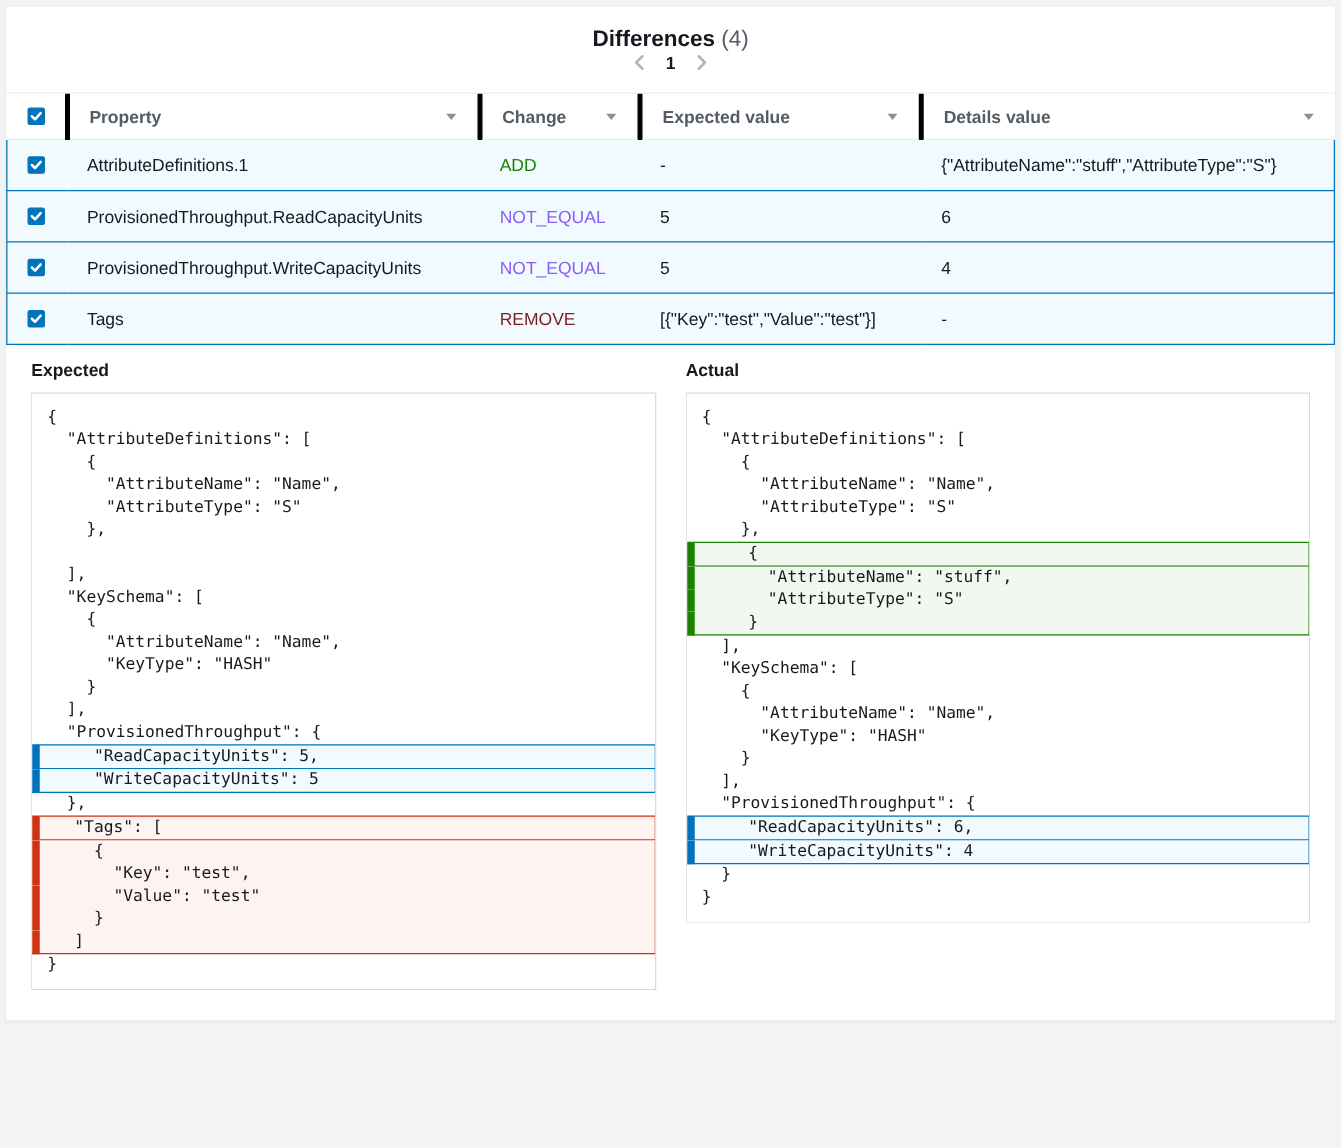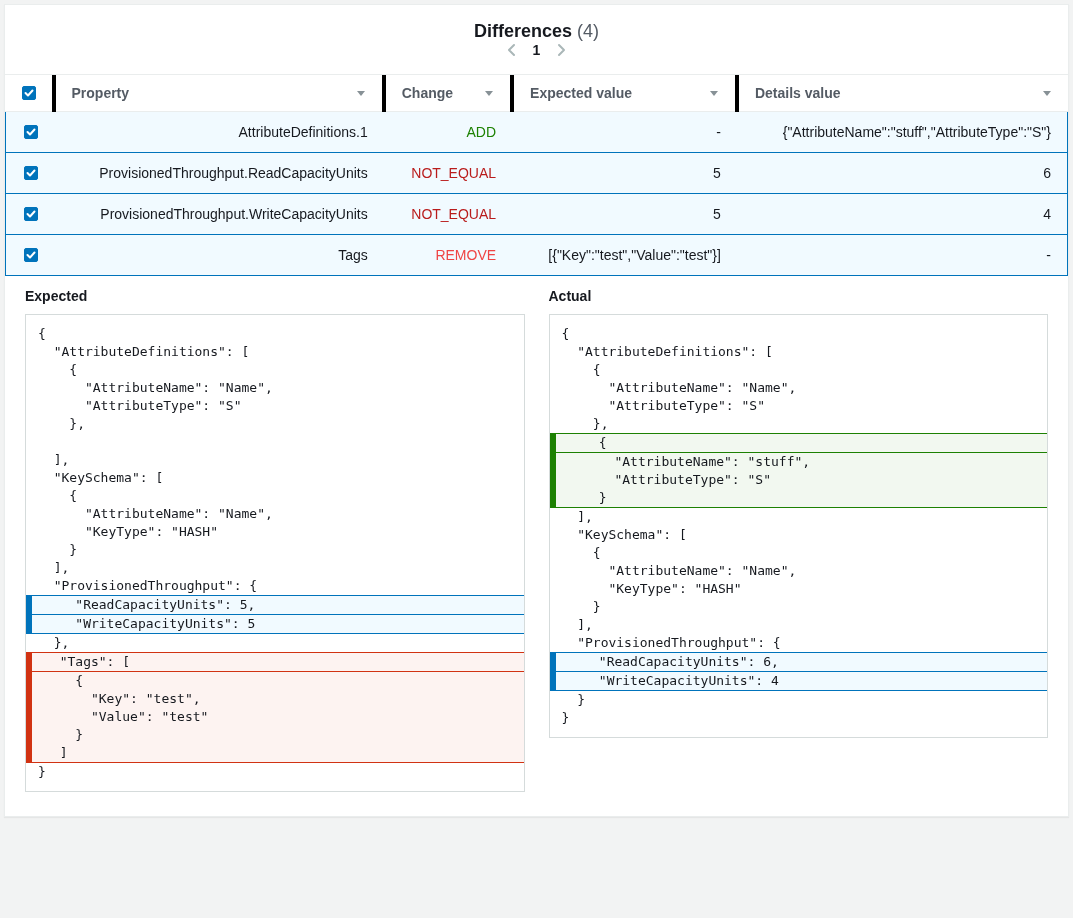--- a/index.html
+++ b/index.html
@@ -75,42 +75,41 @@
     display: inline-flex;
   }
   table.diff td {
     padding: 12px 16px;
     border-bottom: 1px solid #eaeded;
     vertical-align: middle;
     font-size: 14px;
   }
   tr.selected {
     background: #f1faff;
-    text-align: right;
   }
   tr.selected td {
     border-top: 1px solid #0073bb;
     border-bottom: 1px solid #0073bb;
   }
   tr.selected td:first-child { border-left: 1px solid #0073bb; }
   tr.selected td:last-child { border-right: 1px solid #0073bb; }
   .cb {
     width: 14px; height: 14px;
     background: #0073bb;
     border: 1px solid #0073bb;
     border-radius: 2px;
     display: inline-flex;
     align-items: center;
     justify-content: center;
     cursor: pointer;
   }
   .cb svg { display: block; }
   .change-ADD { color: #1d8102; font-weight: 400; }
-  .change-NOT_EQUAL { color: #b91c1c; font-weight: 400; }
-  .change-REMOVE { color: #ef4444; font-weight: 400; }
+  .change-NOT_EQUAL { color: #8b5cf6; font-weight: 400; }
+  .change-REMOVE { color: #7f1d1d; font-weight: 400; }
 
   .section-title {
     font-size: 18px;
     font-weight: 700;
     padding: 18px 20px 6px 20px;
   }
   .details-grid {
     display: flex;
     gap: 24px;
     padding: 12px 20px 24px 20px;

